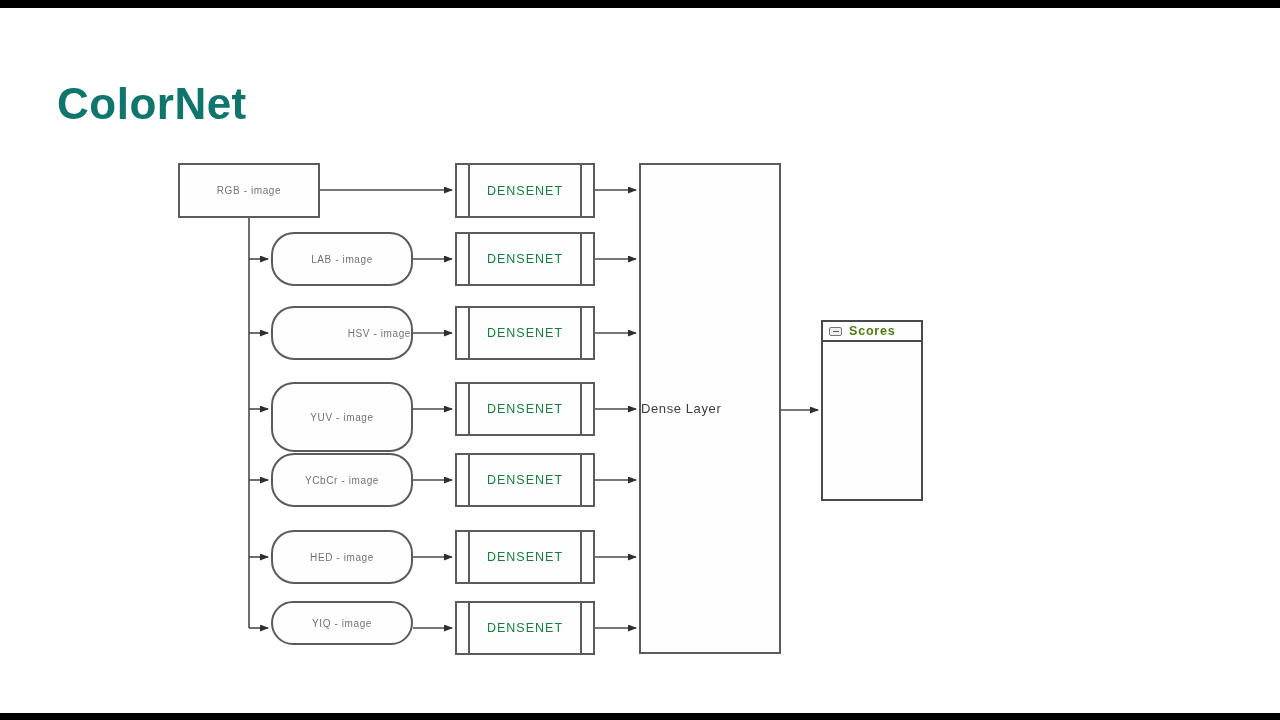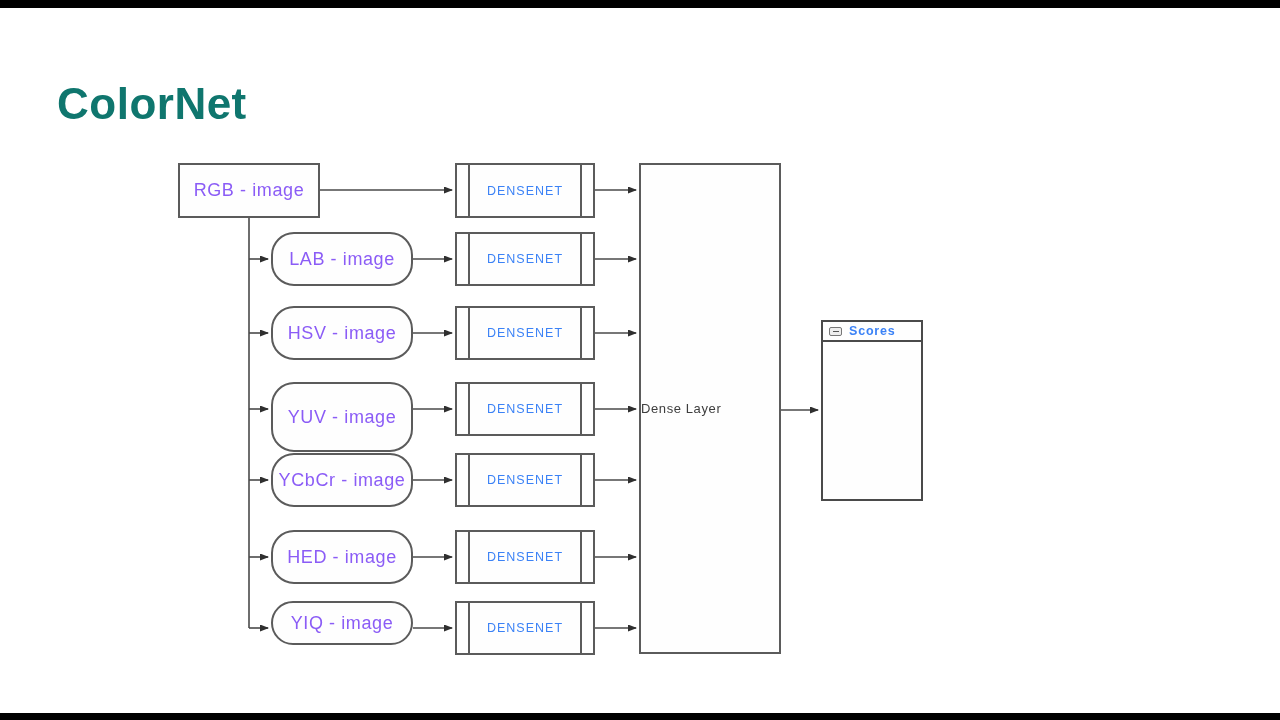--- a/index.html
+++ b/index.html
@@ -13,25 +13,25 @@
   .title {
     position:absolute; left:57px; top:80px;
     font-size:44px; line-height:48px; font-weight:bold; color:#0f766e;
     letter-spacing:0.5px;
   }
 
   .box {
     position:absolute; box-sizing:border-box; background:#fefefe;
     border:2px solid #5b5b5b;
     display:flex; align-items:center; justify-content:center;
-    font-size:18px; color:#8b5cf6; letter-spacing:0.6px; text-align:center;
+    font-size:10px; color:#737373; letter-spacing:0.6px; text-align:center;
   }
   .rounded { border-radius:23px; }
 
-  .densenet { letter-spacing:1px; font-size:12.5px; color:#3b82f6; }
+  .densenet { letter-spacing:1px; font-size:12.5px; color:#15803d; }
   .densenet .inner-line {
     position:absolute; top:0; bottom:0; width:1.6px; background:#5b5b5b;
   }
   .densenet .inner-left  { left:11px; }
   .densenet .inner-right { right:11px; }
 
   .dense-layer {
     position:absolute; left:639px; top:163px; width:142px; height:491px;
     box-sizing:border-box; border:2px solid #5b5b5b; background:#fefefe;
     display:flex; align-items:center; justify-content:flex-start;
@@ -45,21 +45,21 @@
   .scores-header {
     height:20px; border-bottom:2px solid #4a4a4a; box-sizing:border-box;
     display:flex; align-items:center; gap:7px; padding:0 6px;
   }
   .collapse-icon {
     width:13px; height:9px; box-sizing:border-box;
     border:1px solid #777; border-radius:2px; background:#eee;
     display:flex; align-items:center; justify-content:center;
   }
   .collapse-icon::after { content:""; width:6px; height:1px; background:#555; display:block; }
-  .scores-label { font-size:12.5px; font-weight:bold; color:#3b82f6; letter-spacing:0.8px; }
+  .scores-label { font-size:12.5px; font-weight:bold; color:#4d7c0f; letter-spacing:0.8px; }
 
   svg.connectors { position:absolute; left:0; top:0; pointer-events:none; }
 </style>
 </head>
 <body>
 
 <div class="stage">
   <div class="bar-top"></div>
   <div class="bar-bottom"></div>
 
@@ -102,21 +102,21 @@
       <line x1="781" y1="410" x2="818" y2="410" marker-end="url(#ah)"></line>
     </g>
   </svg>
 
   <div class="box" style="left:178px; top:163px; width:142px; height:55px;">
     <span>RGB - image</span>
   </div>
   <div class="box rounded" style="left:271px; top:232px; width:142px; height:54px;">
     <span>LAB - image</span>
   </div>
-  <div class="box rounded" style="left:271px; top:306px; width:142px; height:54px;">
+  <div class="box rounded" style="left:271px; top:306px; width:142px; height:54px;justify-content:flex-end;">
     <span>HSV - image</span>
   </div>
   <div class="box rounded" style="left:271px; top:382px; width:142px; height:70px;">
     <span>YUV - image</span>
   </div>
   <div class="box rounded" style="left:271px; top:453px; width:142px; height:54px;">
     <span>YCbCr - image</span>
   </div>
   <div class="box rounded" style="left:271px; top:530px; width:142px; height:54px;">
     <span>HED - image</span>

